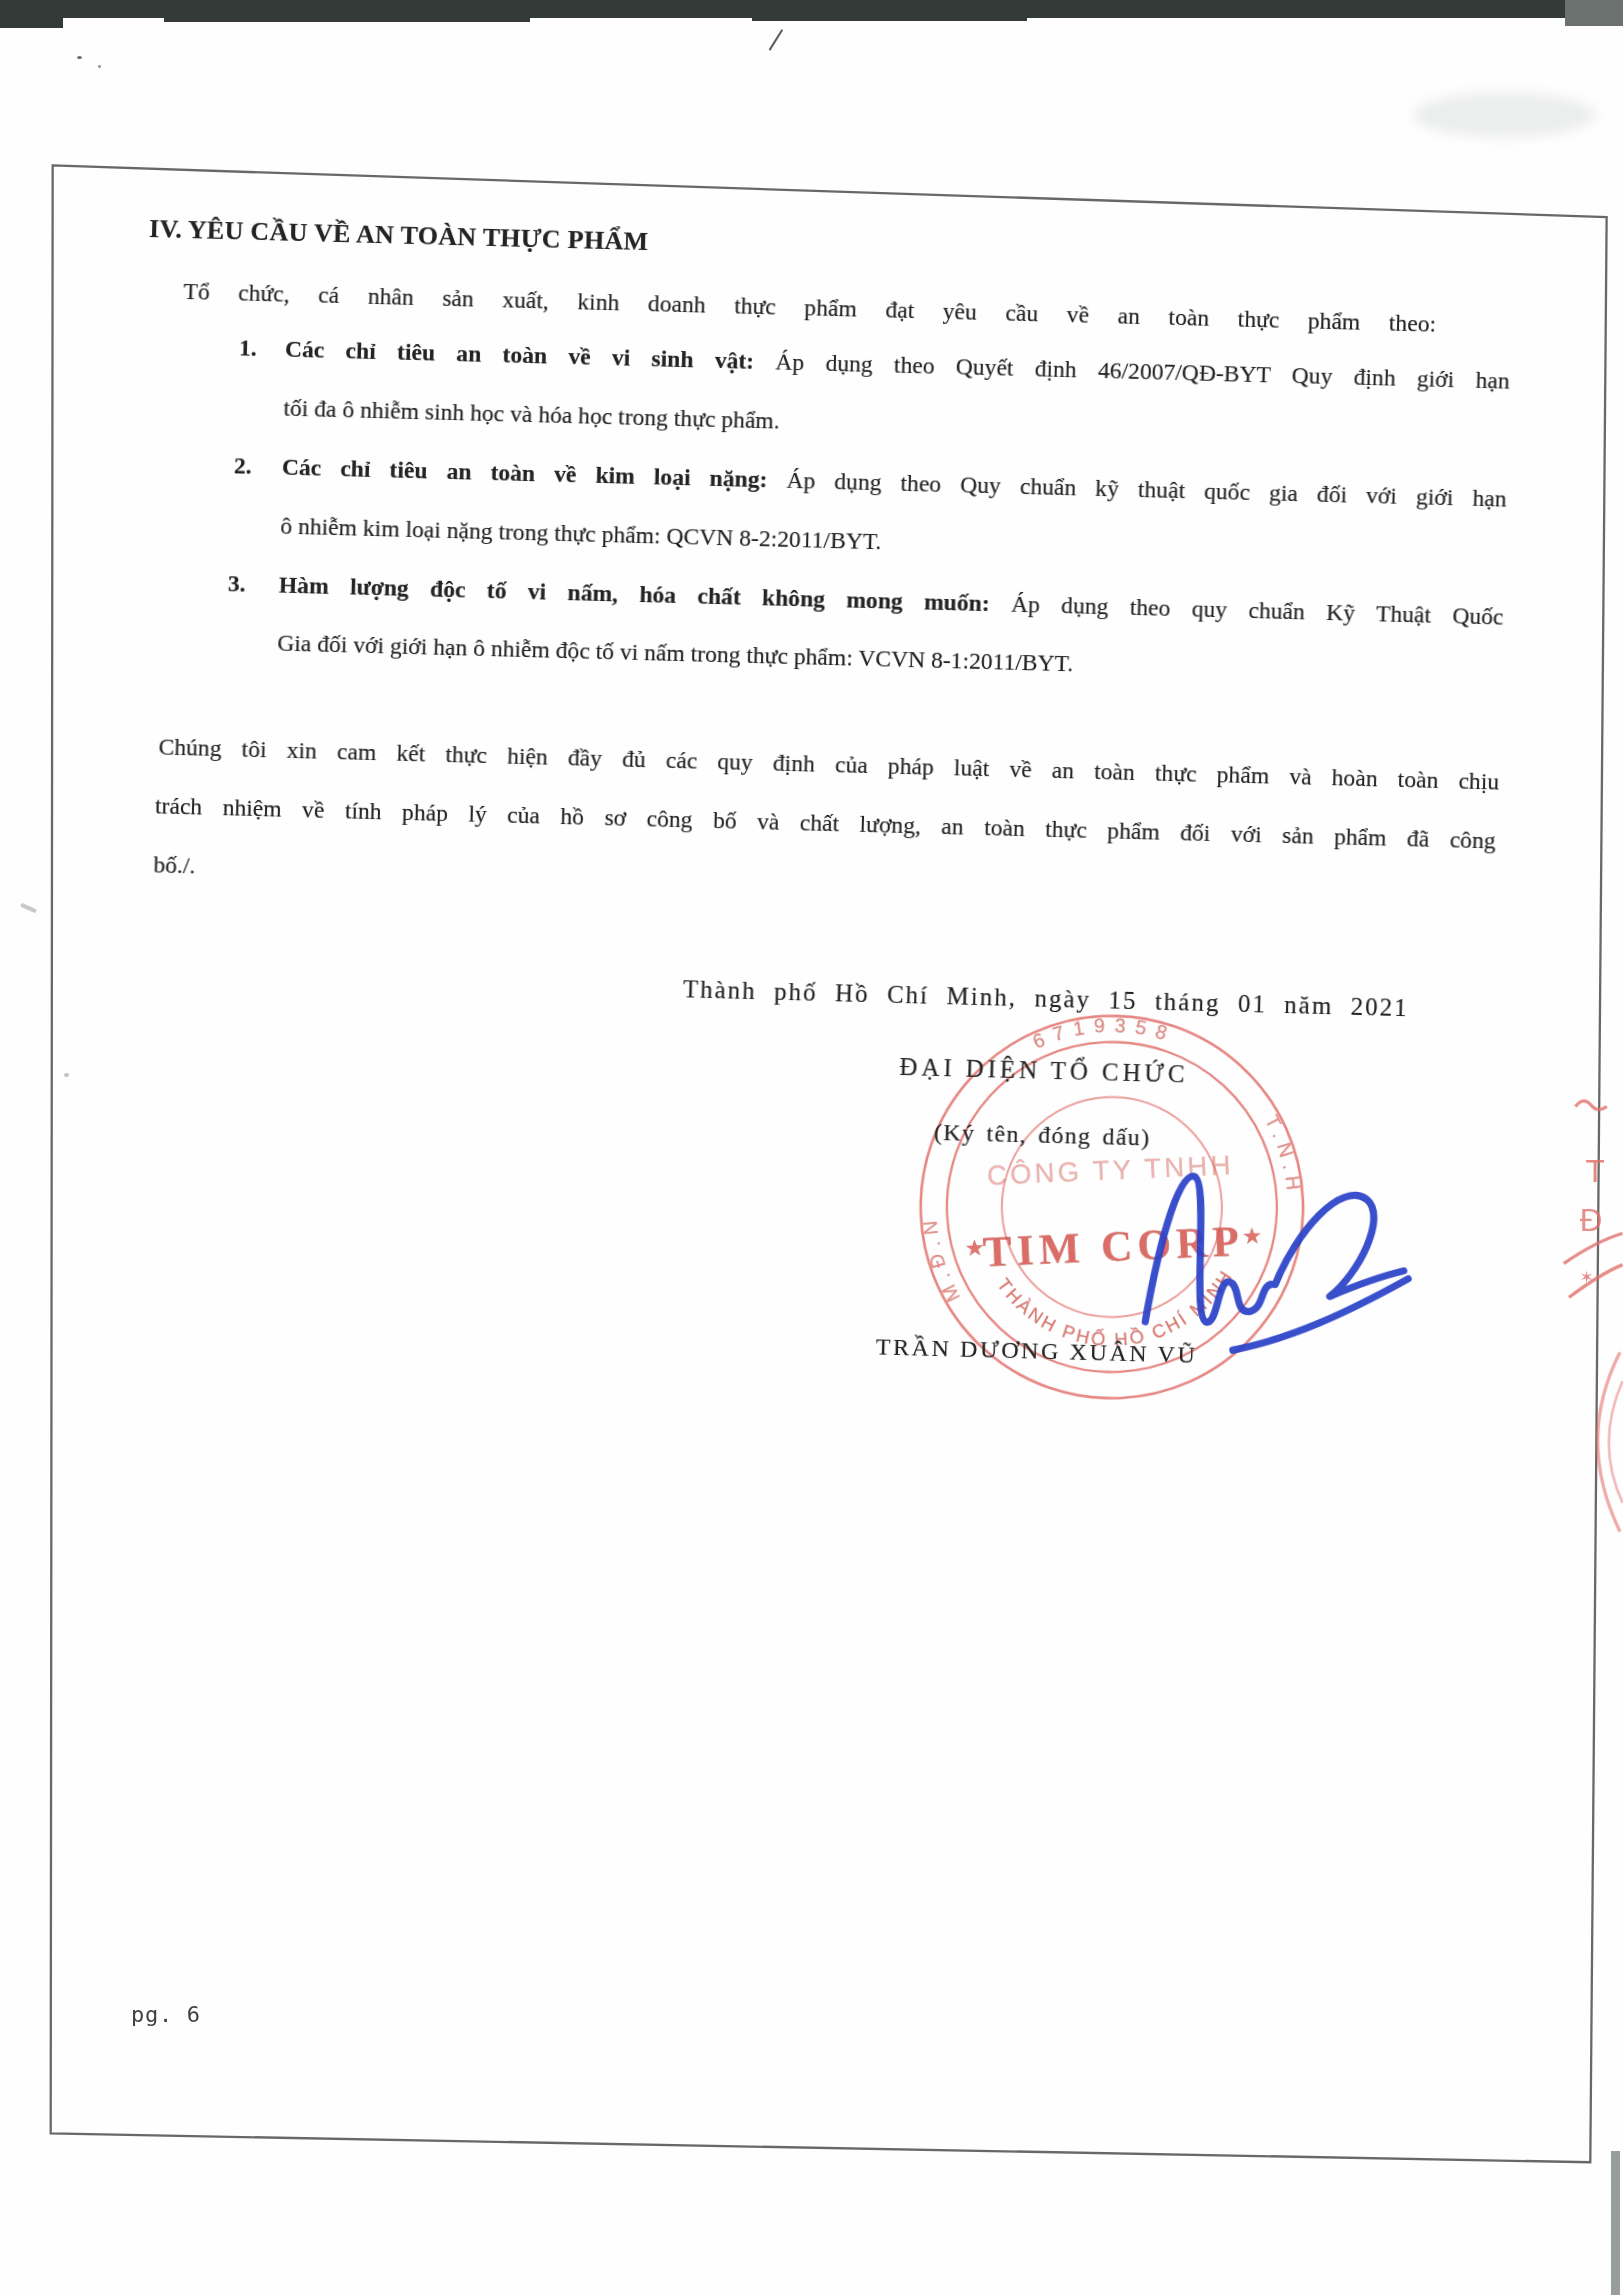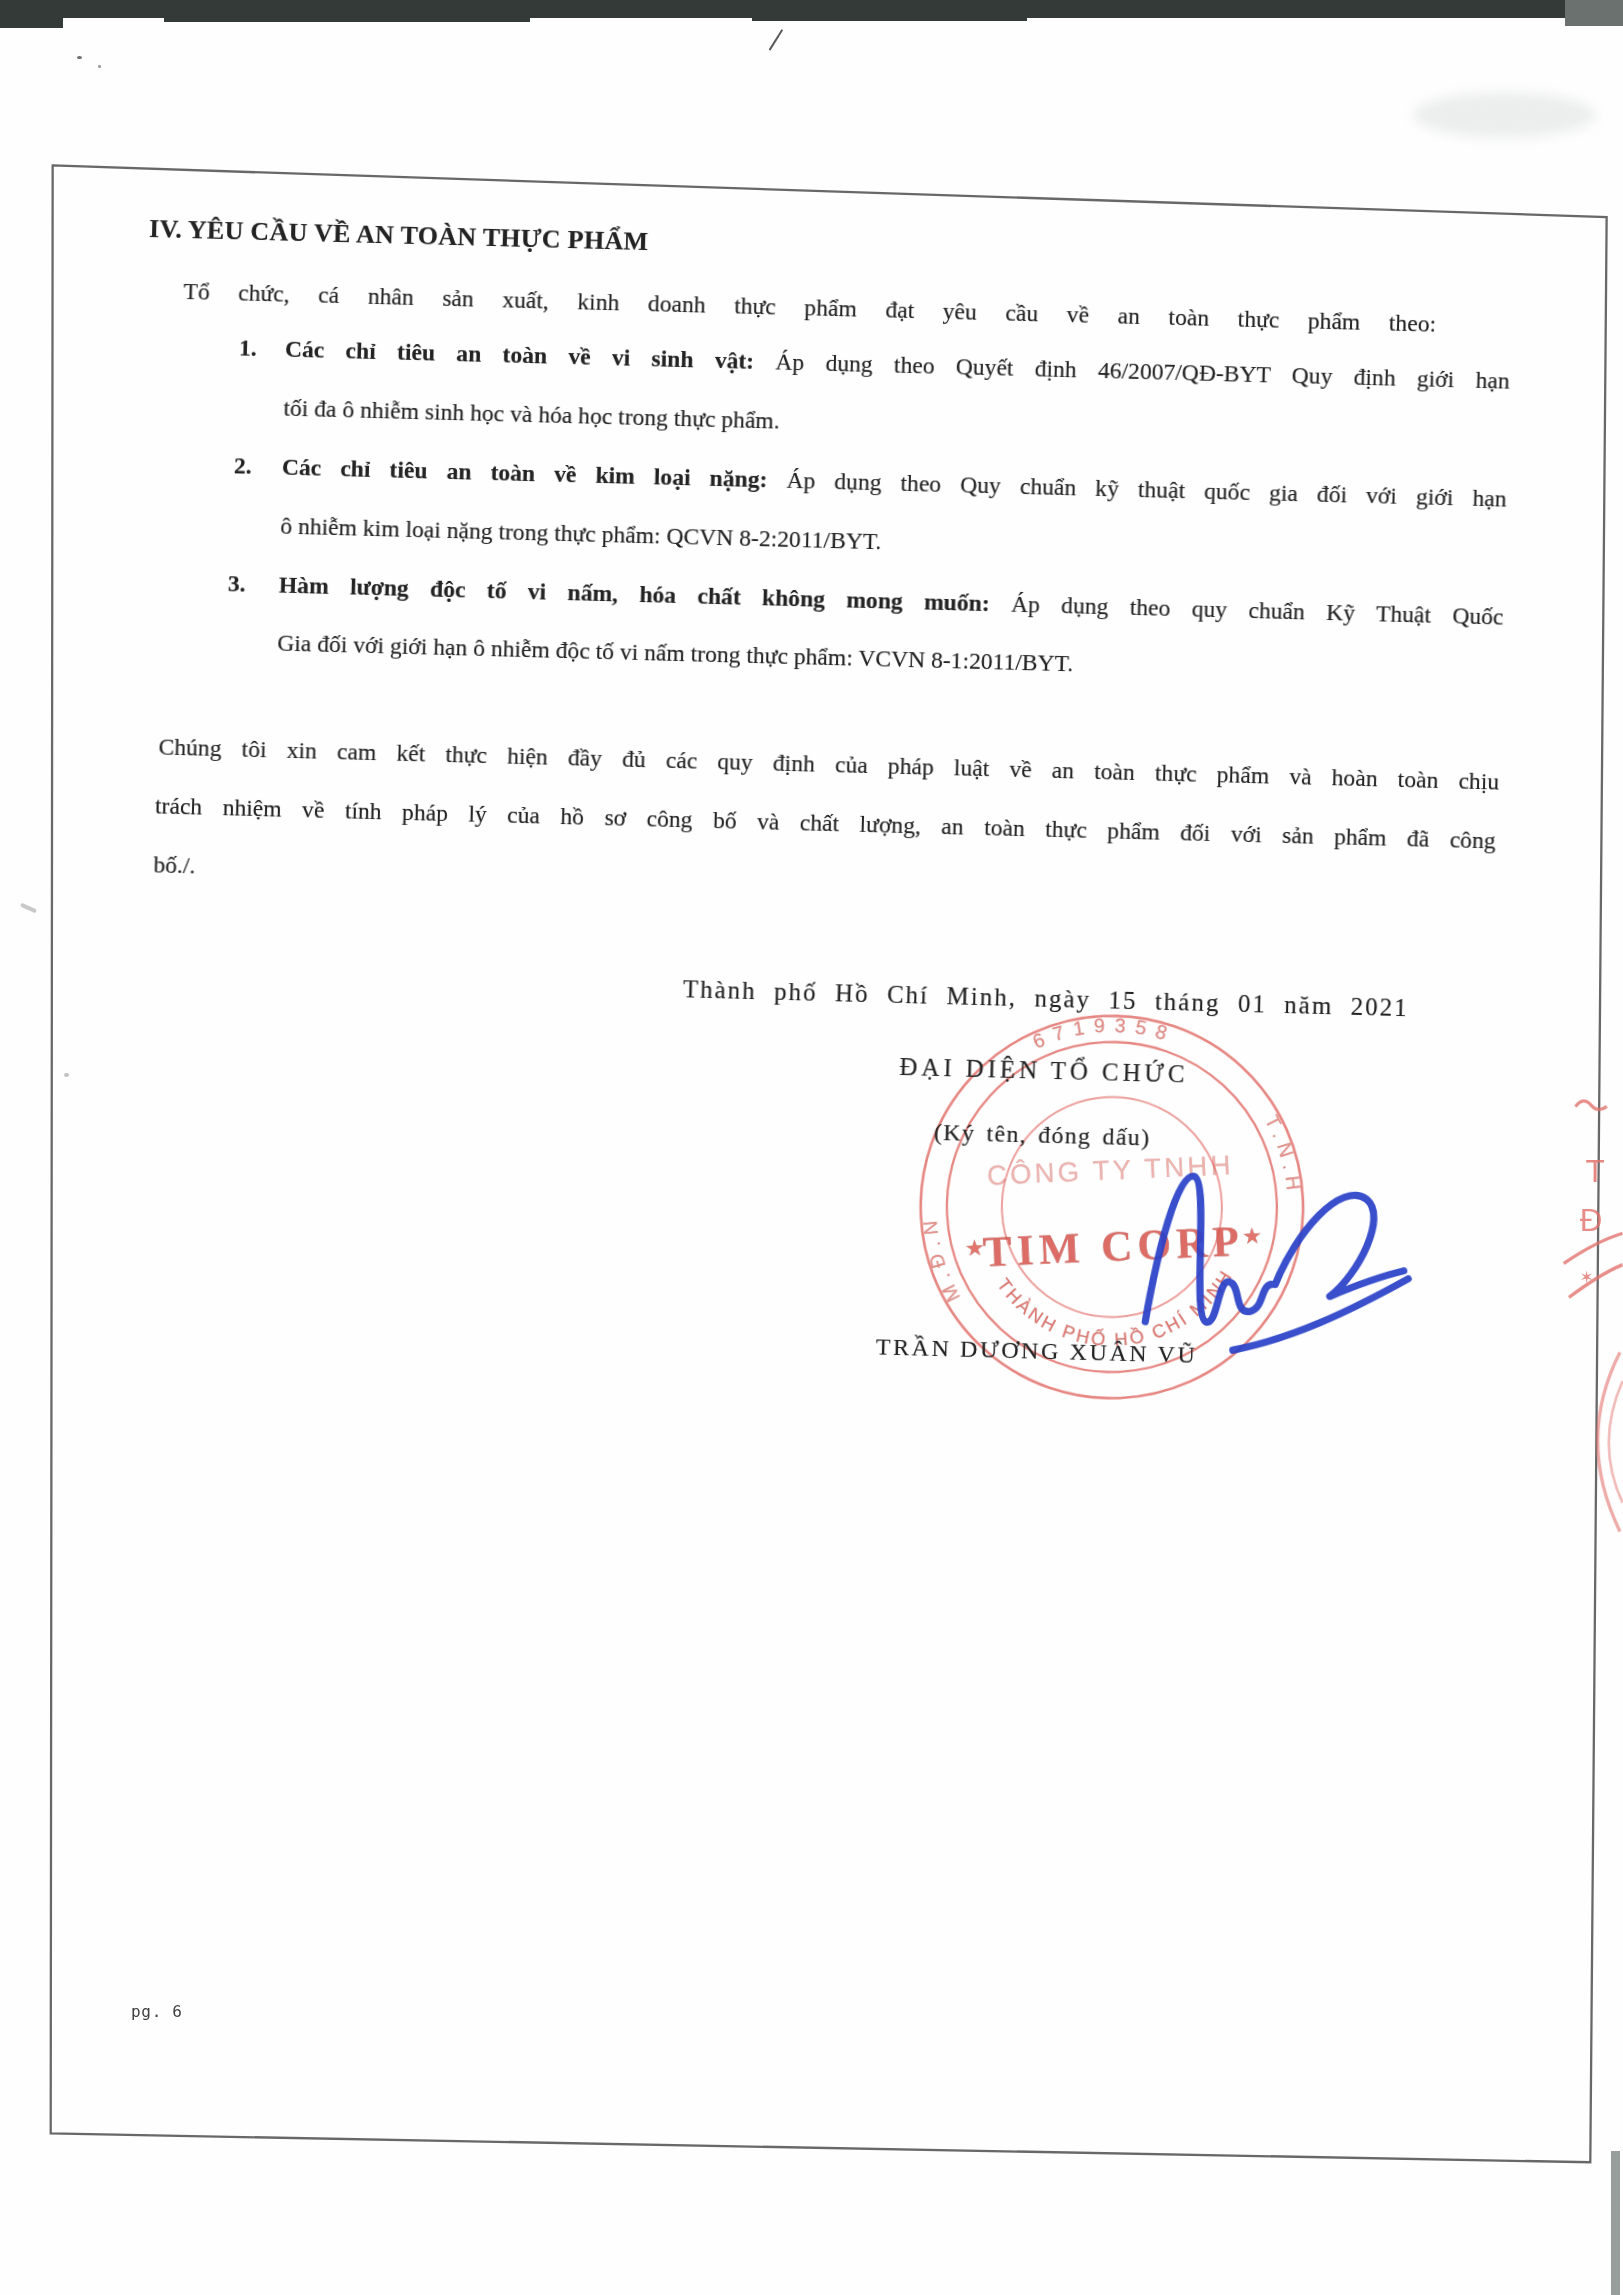--- a/index.html
+++ b/index.html
@@ -27,21 +27,21 @@
   .just{text-align:justify;text-align-last:justify;}
   .b{font-weight:700;}
   .heading{font-size:26px;font-weight:700;letter-spacing:0.3px;white-space:nowrap;}
   .num{font-weight:700;font-size:23.6px;}
   .date-line{font-size:25px;letter-spacing:2px;word-spacing:9.2px;white-space:nowrap;}
   .rep-title{font-size:25px;letter-spacing:3.9px;white-space:nowrap;}
   .sign-note{font-size:24px;letter-spacing:1.3px;word-spacing:3.9px;white-space:nowrap;}
   .signer{font-size:24px;letter-spacing:2.6px;white-space:nowrap;}
   .footer{
     position:absolute;left:131px;top:2002px;font-family:"DejaVu Sans Mono",monospace;
-    font-size:16px;color:#3f3f3f;letter-spacing:0.7px;
+    font-size:22px;color:#3f3f3f;letter-spacing:0.7px;
   }
   .stampwrap{position:absolute;left:824px;top:775px;width:406px;height:419px;transform:rotate(-4deg);}
   .sigwrap{position:absolute;left:1047px;top:890px;width:301px;height:262px;}
   .edgered{position:absolute;left:1557px;top:1066px;width:67px;height:523px;}
 </style>
 </head>
 <body>
 
 <div class="scanbar" style="left:0;top:0;width:1624px;height:17.7px;"></div>
 <div class="scanbar" style="left:0;top:0;width:63px;height:27.5px;"></div>

